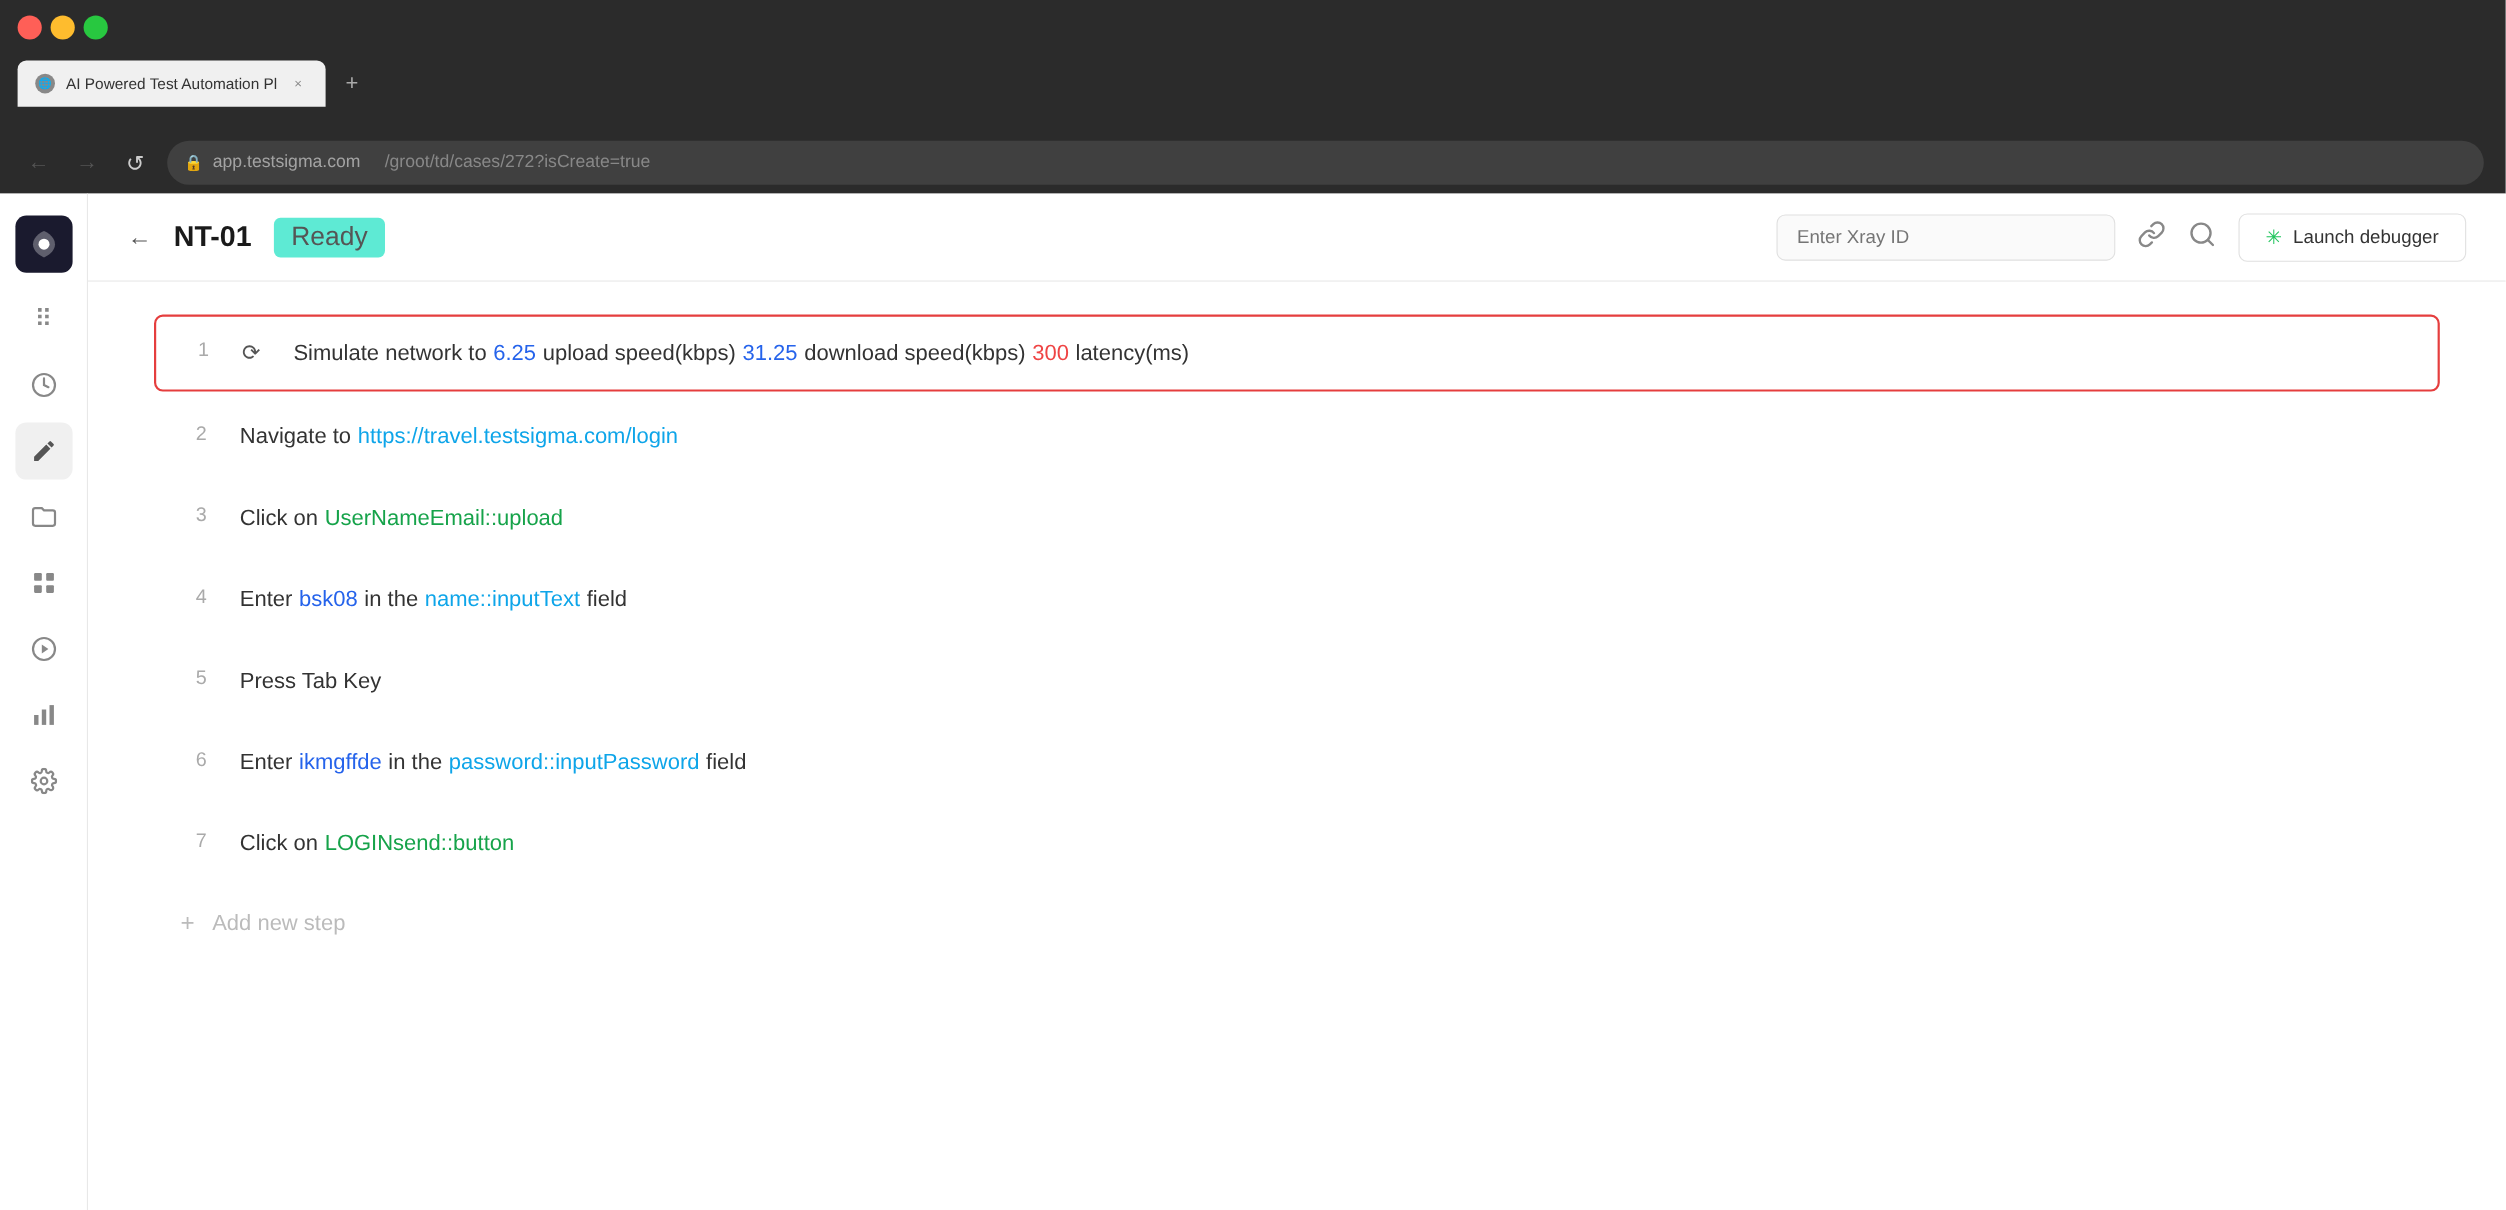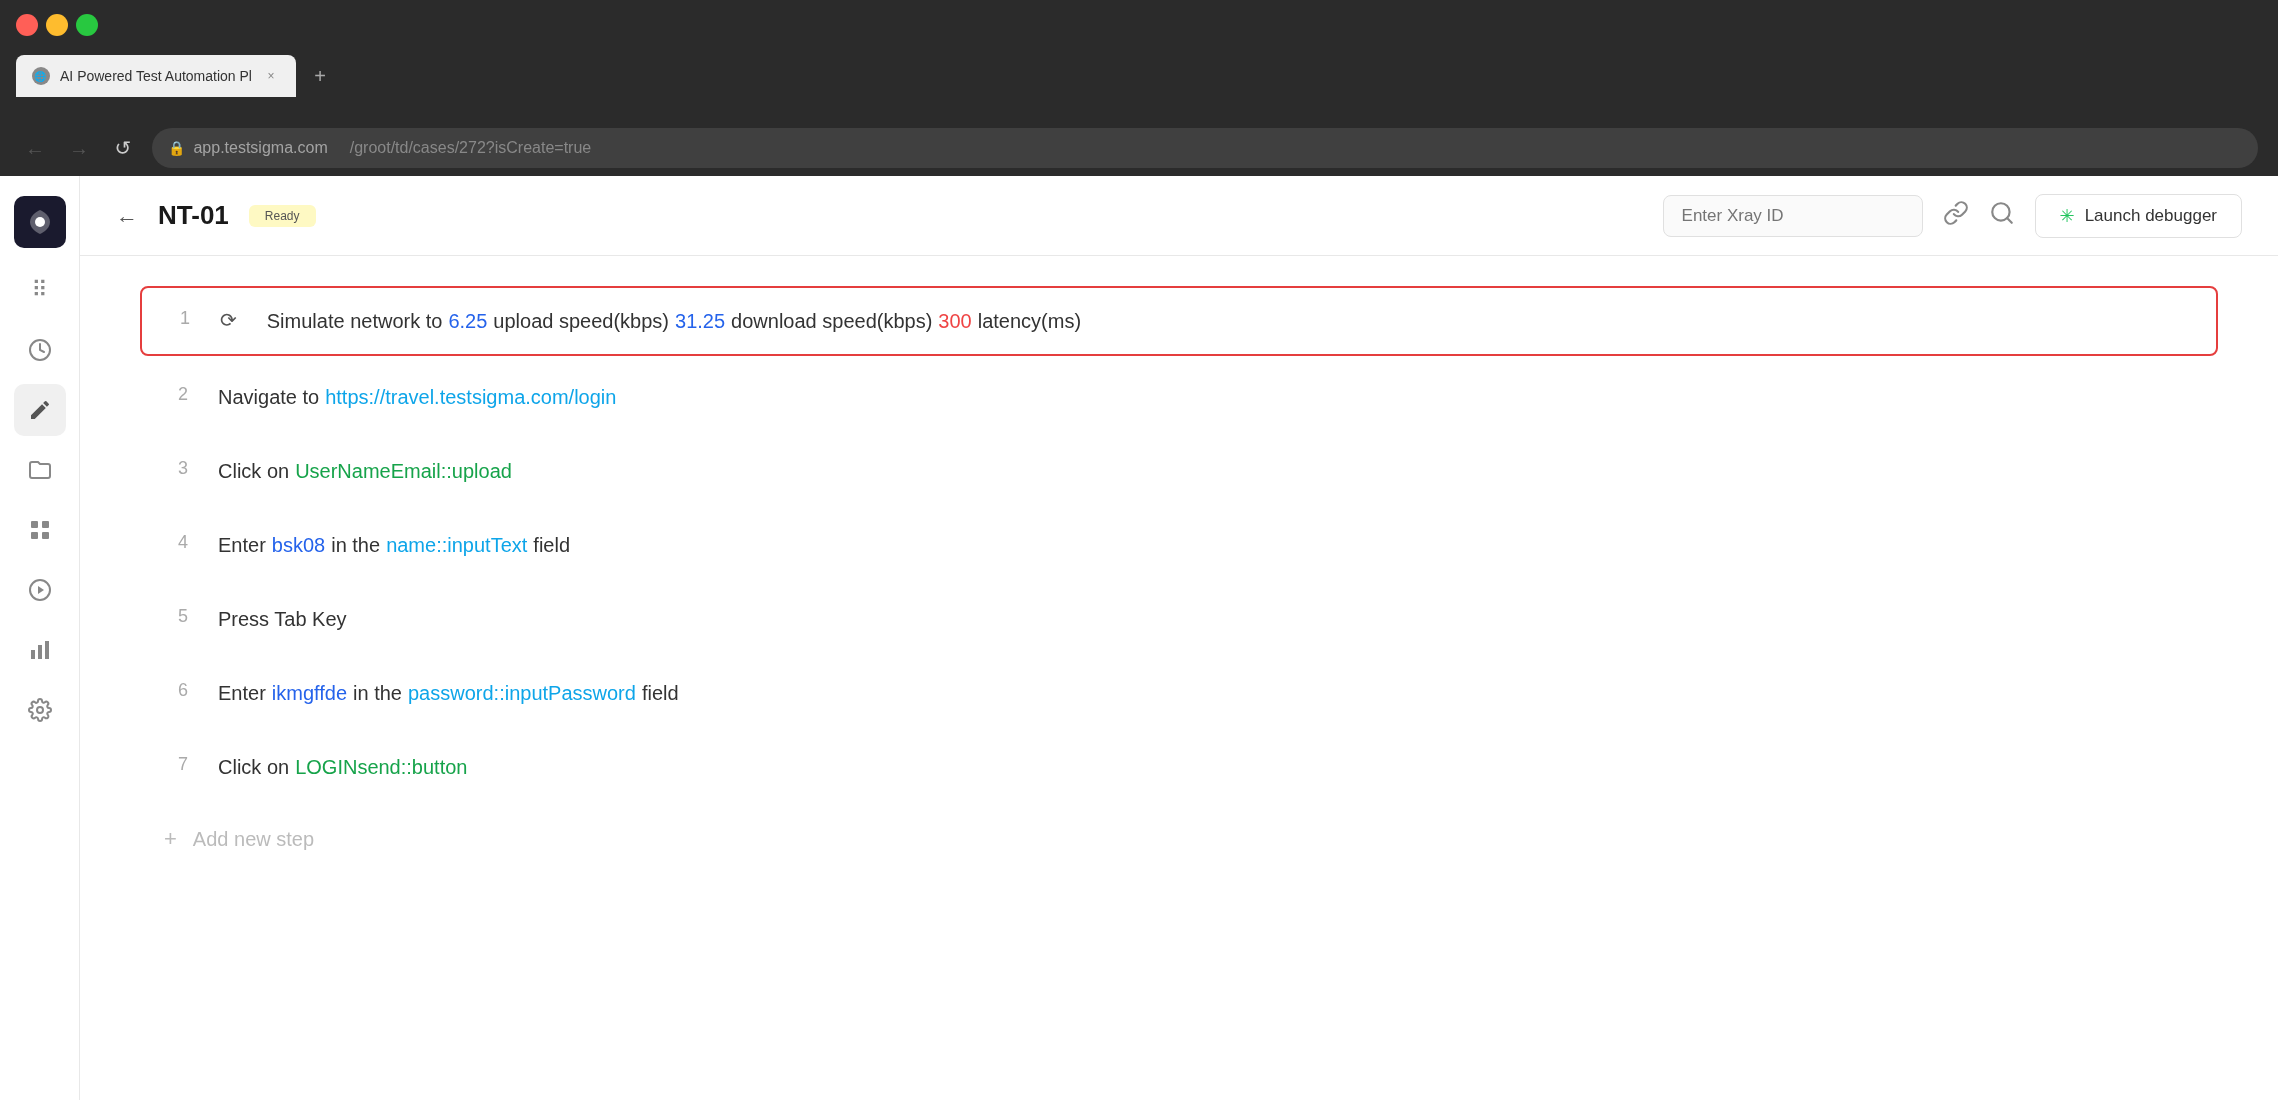--- a/index.html
+++ b/index.html
@@ -176,34 +176,34 @@
       cursor: pointer;
       background: none;
       border: none;
     }
     .test-id {
       font-size: 26px;
       font-weight: 700;
       color: #1a1a1a;
     }
     .status-badge {
-      background: #fef9c3;
+      background: #5eead4;
       border-radius: 6px;
       padding: 4px 16px;
-      font-size: 12px;
+      font-size: 24px;
       color: #555;
     }
     .top-bar-spacer { flex: 1; }
     .xray-input {
       border: 1px solid #e0e0e0;
       border-radius: 8px;
       padding: 10px 18px;
       font-size: 17px;
       color: #aaa;
-      width: 260px;
+      width: 308px;
       outline: none;
       background: #fafafa;
     }
     .link-icon-btn {
       color: #888;
       font-size: 22px;
       cursor: pointer;
       background: none;
       border: none;
     }

